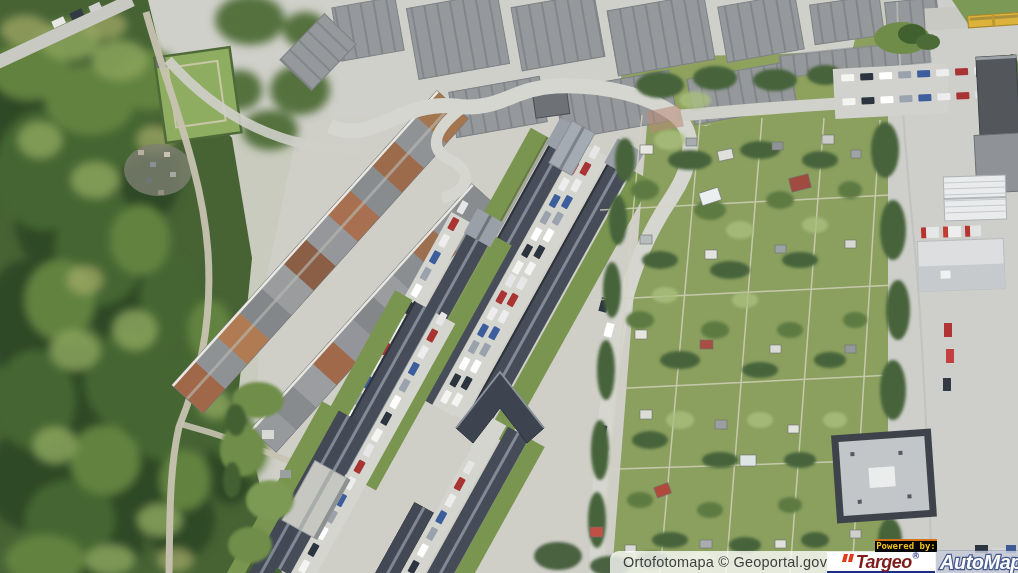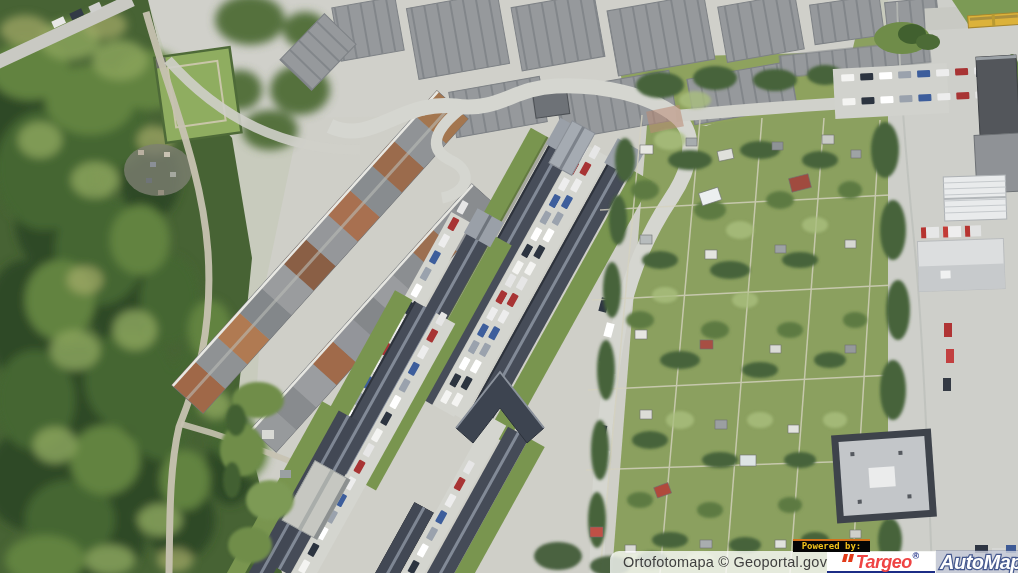--- a/index.html
+++ b/index.html
@@ -5,33 +5,33 @@
   html,body{margin:0;padding:0;background:#222;}
   .stage{position:relative;width:1018px;height:573px;overflow:hidden;
          font-family:"Liberation Sans",sans-serif;background:#c8cbbd;}
   .stage svg{position:absolute;inset:0;display:block;}
   
   .attr-strip{position:absolute;left:610px;right:0;bottom:0;height:22px;
     background:rgba(255,255,255,.78);border-top-left-radius:9px;
     display:flex;align-items:center;padding-left:13px;box-sizing:border-box;}
   .attr-text{font-size:14.5px;color:#3f3f3f;letter-spacing:.2px;white-space:nowrap;}
   
-  .powered{position:absolute;left:793px;bottom:21px;width:77px;height:11px;
+  .powered{position:absolute;left:875px;bottom:21px;width:62px;height:11px;
     background:#050505;border-top:2px solid #d4731a;display:flex;align-items:center;
     justify-content:center;}
   .powered span{font-family:"DejaVu Sans Mono",monospace;font-weight:bold;
     font-size:9px;color:#f2c21b;line-height:1;white-space:nowrap;}
   
   .targeo{position:absolute;left:827px;bottom:0;width:108px;height:21px;
     background:#ffffff;border-bottom:2px solid #1c2d86;box-sizing:border-box;
     display:flex;align-items:center;justify-content:center;}
   .targeo-mark{display:flex;gap:2px;margin:-7px 3px 0 0;}
   .targeo-mark i{display:block;width:4px;height:8px;background:#e23a19;
     transform:skewX(-14deg);}
-  .targeo-name{font-weight:bold;font-style:italic;font-size:18px;color:#ef4444;
+  .targeo-name{font-weight:bold;font-style:italic;font-size:18px;color:#7f1d1d;
     letter-spacing:-.6px;line-height:1;}
   .targeo-reg{font-weight:bold;font-size:9px;color:#1c2d86;vertical-align:super;
     margin-left:1px;position:relative;top:-6px;}
   
   .automapa{position:absolute;left:936px;right:0;bottom:0;height:23px;
     background:rgba(96,110,148,.30);display:flex;align-items:center;
     padding-left:4px;box-sizing:border-box;}
   .automapa-name{font-weight:bold;font-style:italic;font-size:20px;color:#fff;
     letter-spacing:-.5px;line-height:1;
     -webkit-text-stroke:2.5px #46598f;paint-order:stroke fill;

